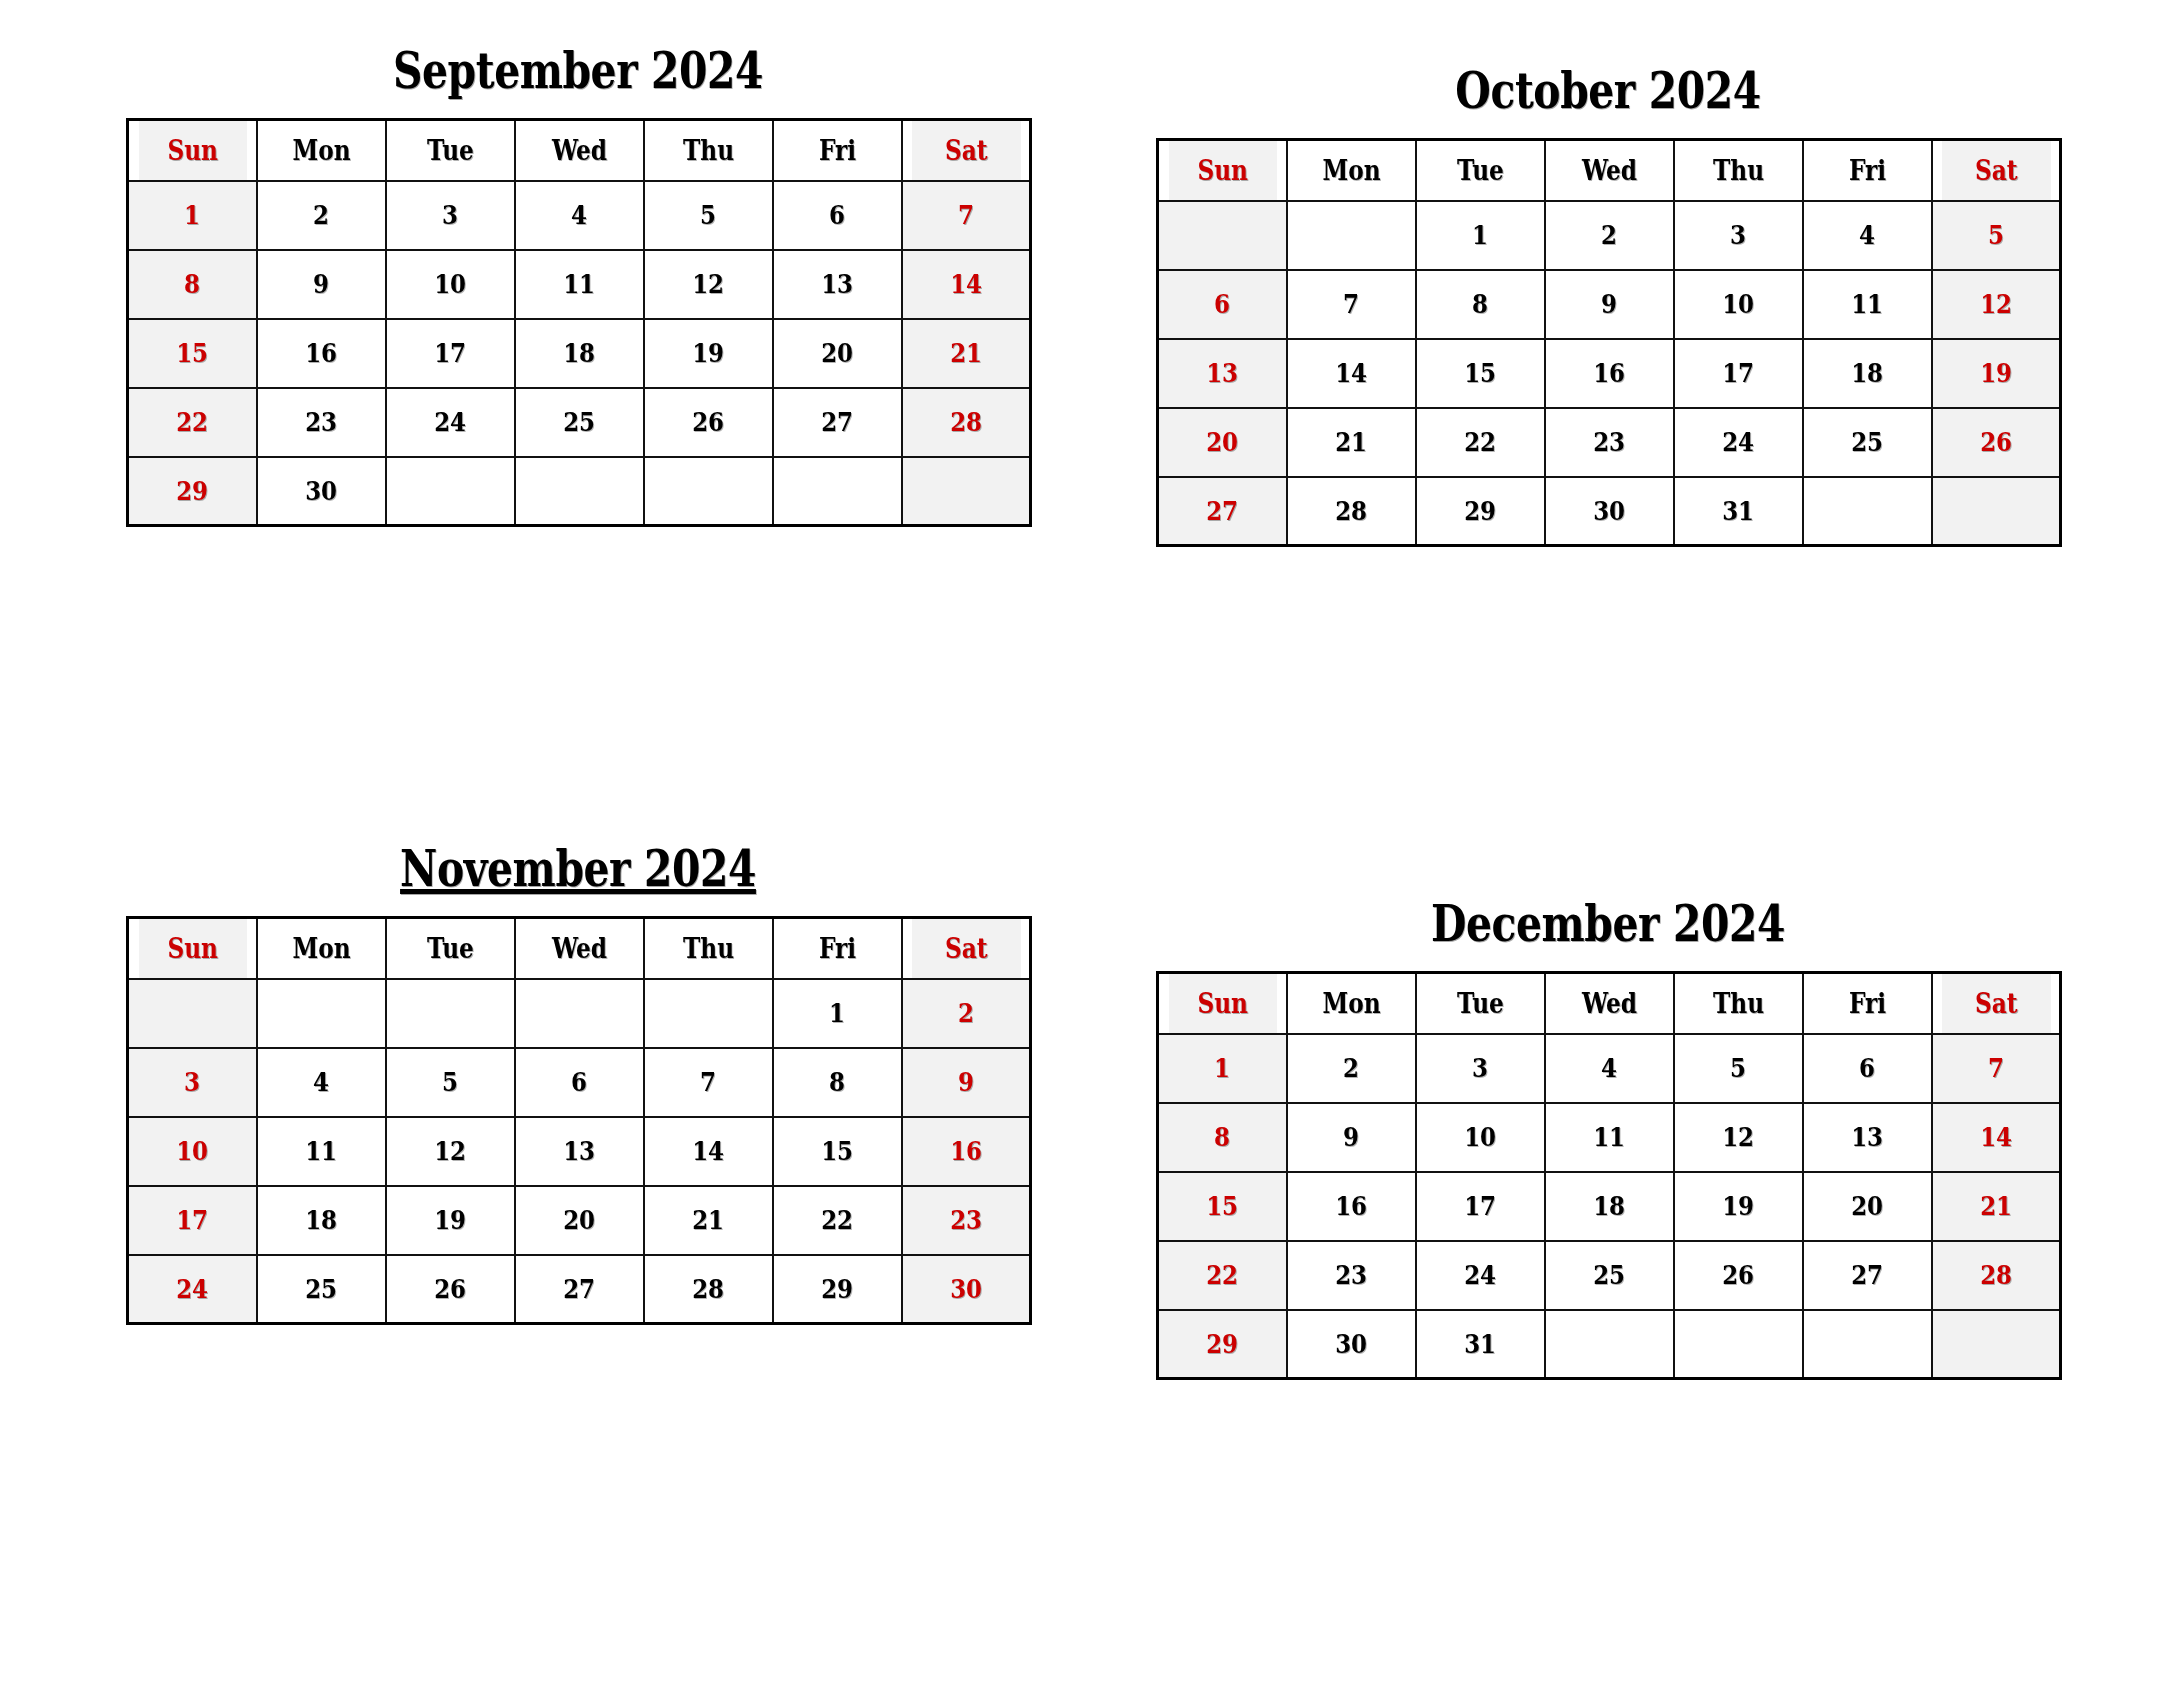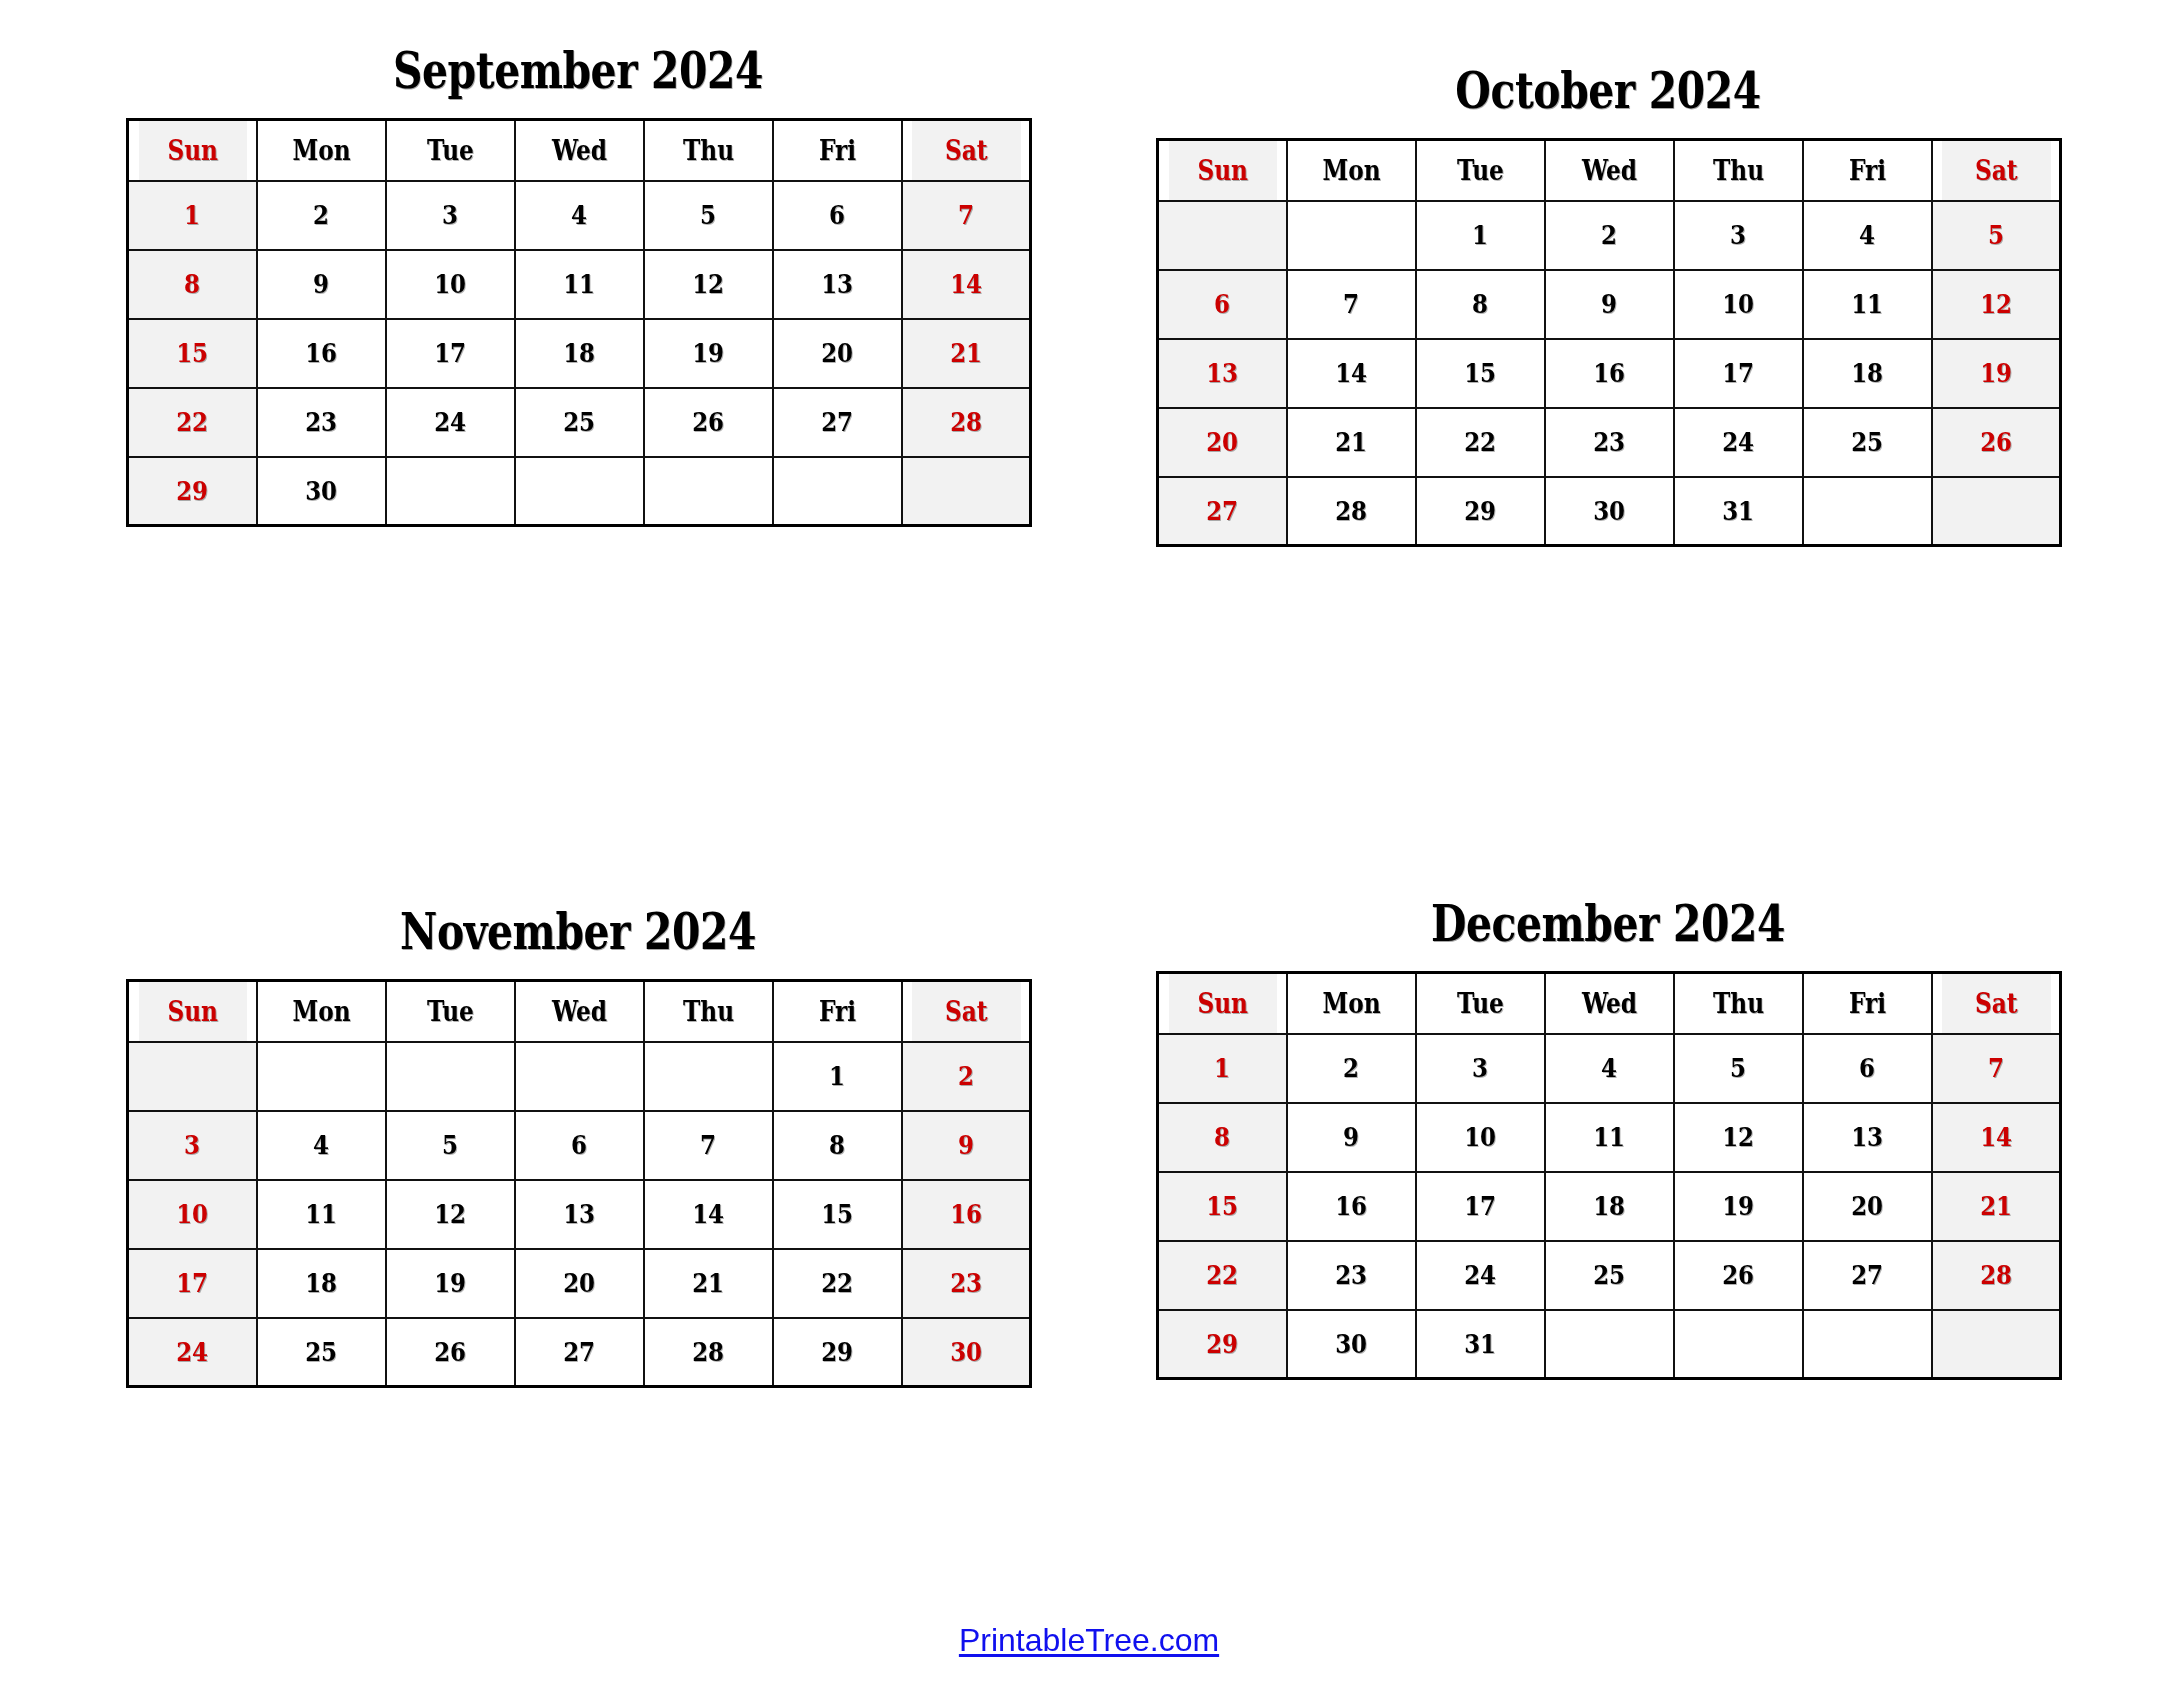--- a/index.html
+++ b/index.html
@@ -20,21 +20,21 @@
   }
 
   
   .cal {
     position: absolute;
     width: 904px;
   }
 
   #cal-sep { left: 126px; top: 40px; }
   #cal-oct { left: 1156px; top: 40px; margin-top: 20px; }
-  #cal-nov { left: 126px; top: 901px; }
+  #cal-nov { left: 126px; top: 838px; text-decoration: underline; }
   #cal-dec { left: 1156px; top: 893px; }
 
   .cal-title {
     text-align: center;
     font-family: "DejaVu Serif", "Liberation Serif", serif;
     font-weight: bold;
     font-size: 51px;
     line-height: 61px;
     letter-spacing: -0.5px;
     color: #000000;
@@ -369,18 +369,15 @@
             <td class="col-tue"><span>31</span></td>
             <td class="col-wed"></td>
             <td class="col-thu"></td>
             <td class="col-fri"></td>
             <td class="col-sat"></td>
           </tr>
         </tbody>
     </table>
   </div>
 
-  <div id="footer">
-    <a href="#">PrintableTree.com</a>
-  </div>
 
 </div>
 
 
 </body></html>

